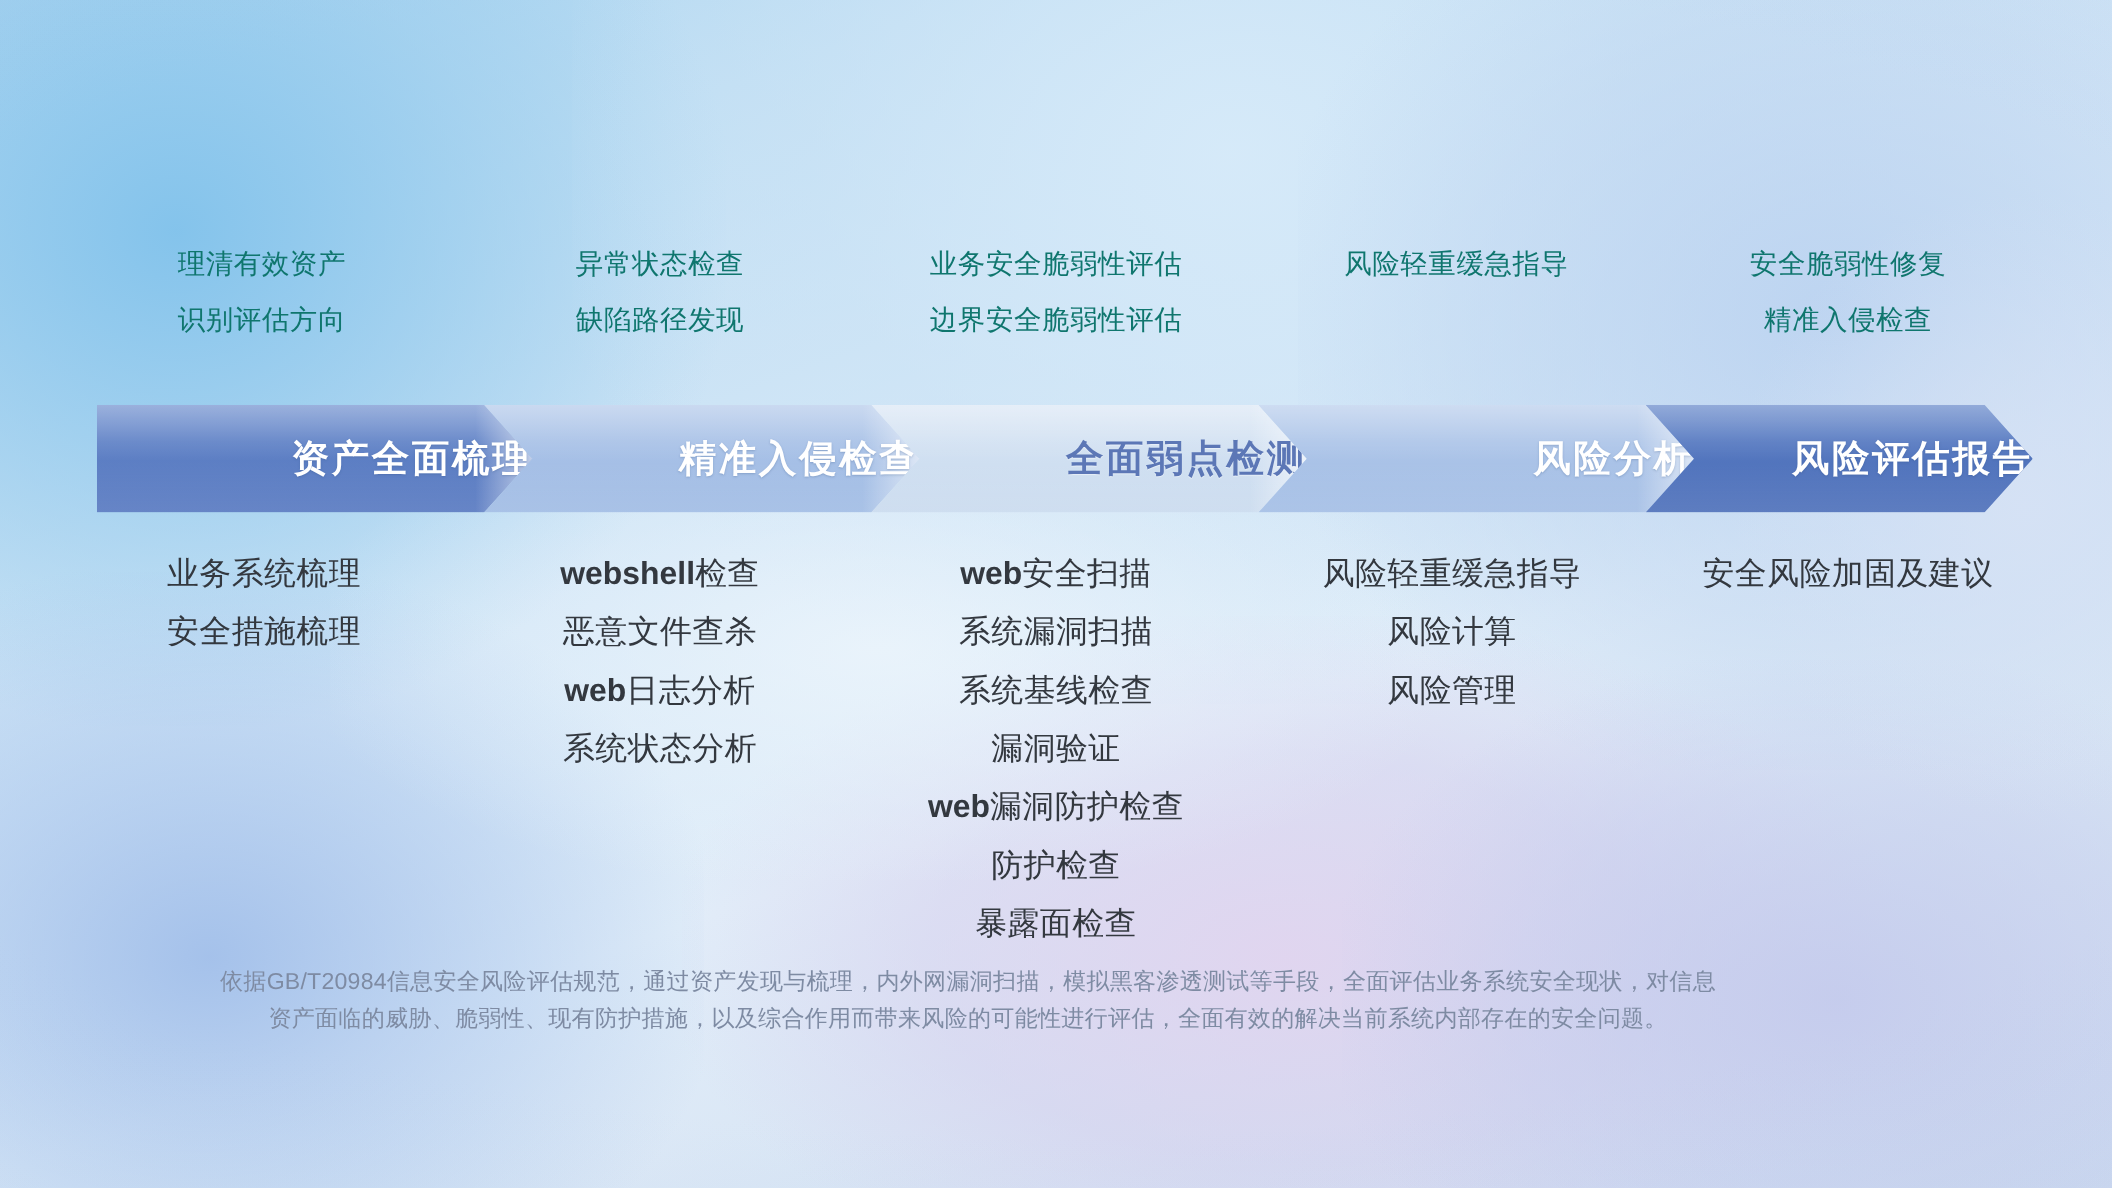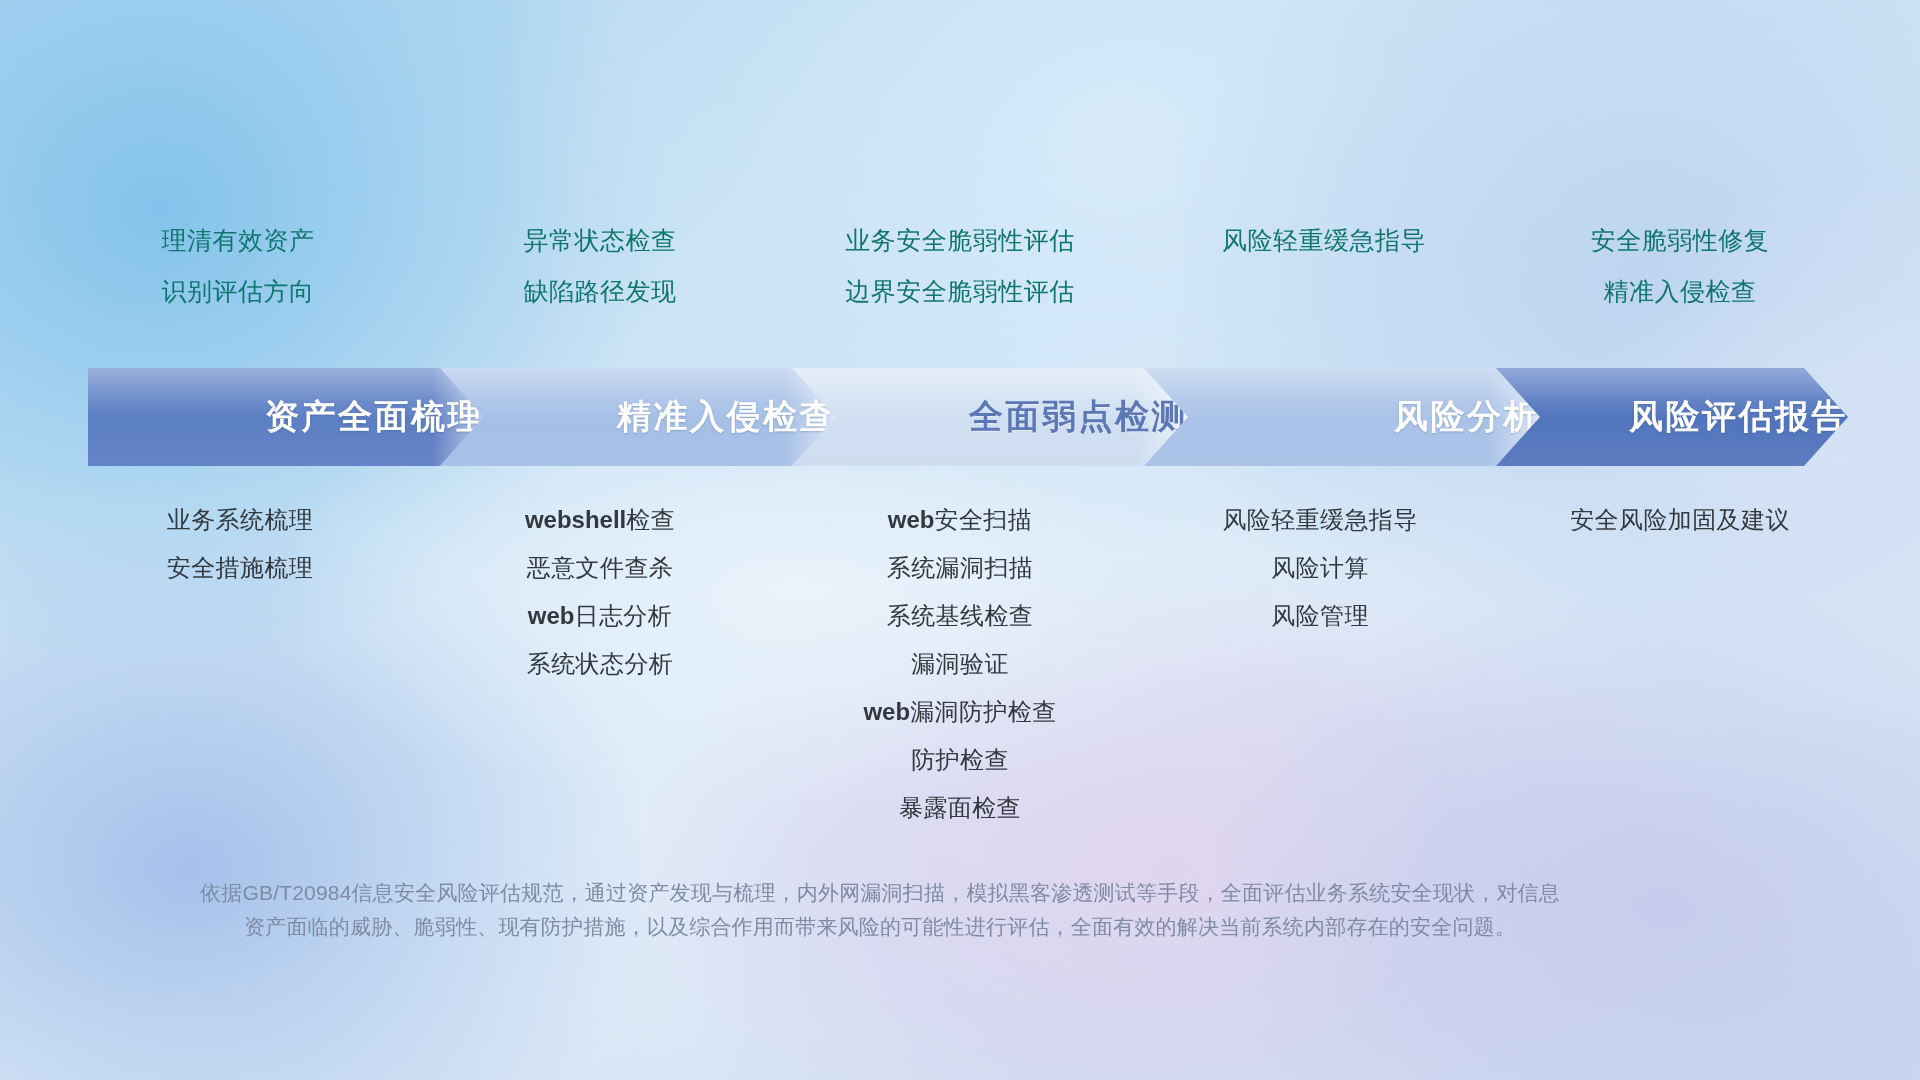--- a/index.html
+++ b/index.html
@@ -153,21 +153,21 @@
     position: absolute;
     top: 0; bottom: 0; right: 0; width: 52px;
     background: linear-gradient(90deg, rgba(255,255,255,0) 0%, rgba(255,255,255,0.42) 70%, rgba(255,255,255,0.62) 100%);
     z-index: 1;
     pointer-events: none;
   }
 
   
   #bottom-lists { top: 508px; align-items: flex-start; }
   .bottom-item {
-    font-size: 24px;
+    font-size: 29px;
     color: #33383f;
     line-height: 1.0;
     margin-bottom: 24px;
     white-space: nowrap;
     letter-spacing: 0.4px;
   }
   .bottom-item .en {
     font-weight: 700;
     letter-spacing: 0px;
   }

